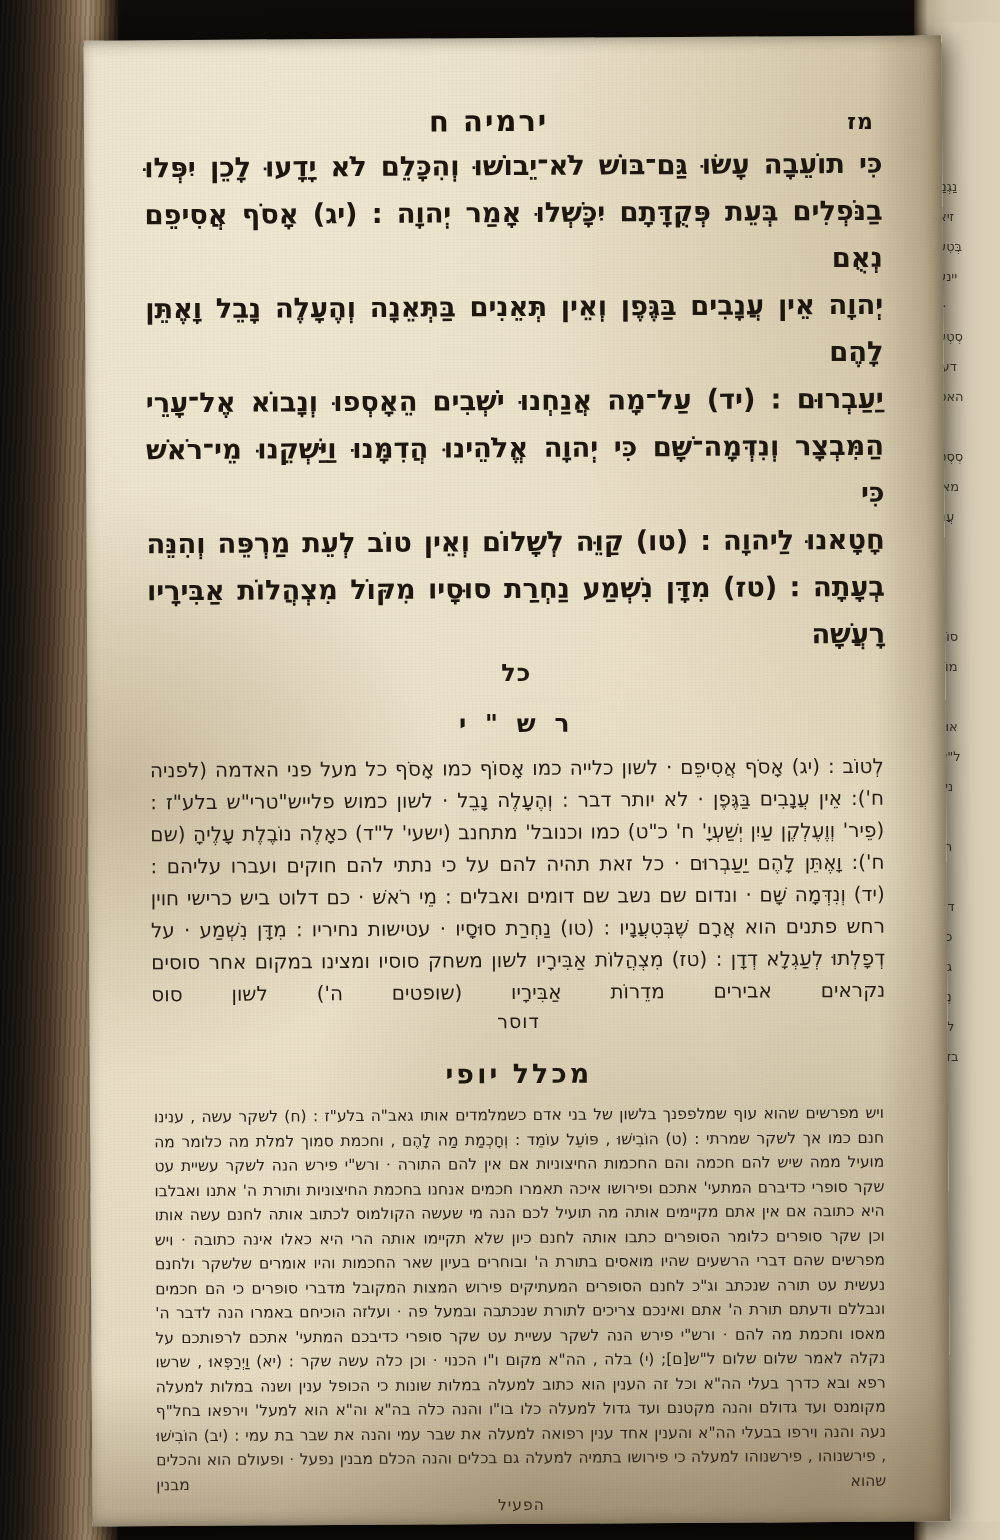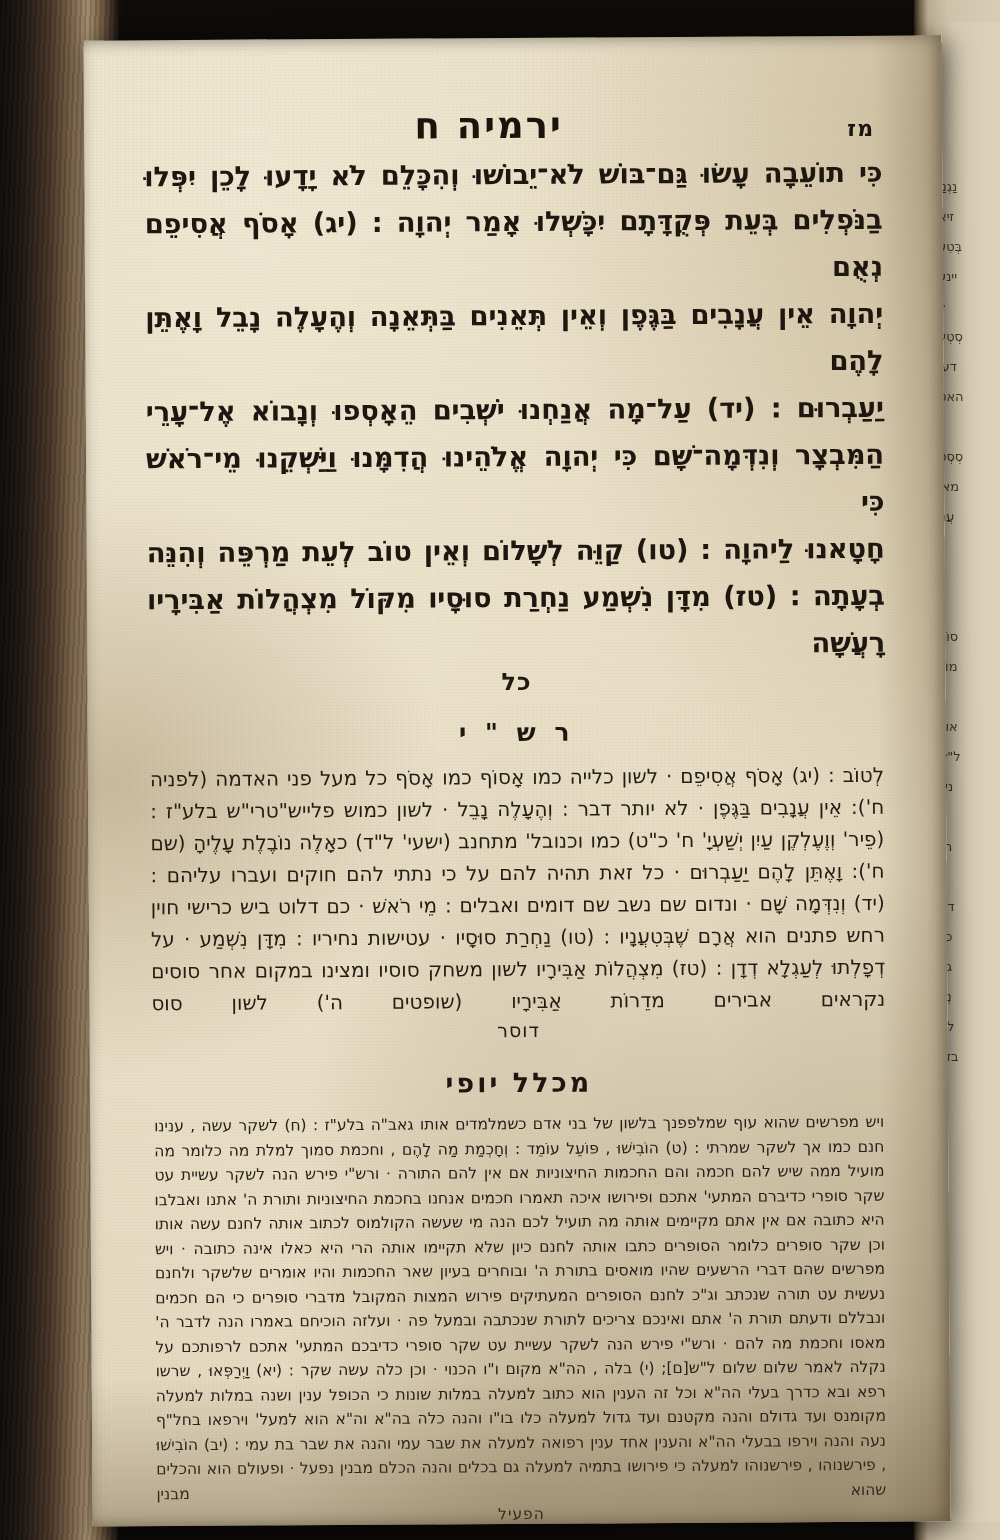--- a/index.html
+++ b/index.html
@@ -123,21 +123,21 @@
     justify-content: space-between;
     margin: 0 10px 4px 4px;
   }
   .folio {
     font-size: 22px;
     font-weight: bold;
     letter-spacing: 1px;
     color: #1b140d;
   }
   .running-title {
-    font-size: 37px;
+    font-size: 29px;
     font-weight: bold;
     letter-spacing: 2px;
     color: #1b140d;
     margin-right: 56px;
   }
   .header-spacer { width: 40px; }
 
   
   .bible {
     direction: rtl;

